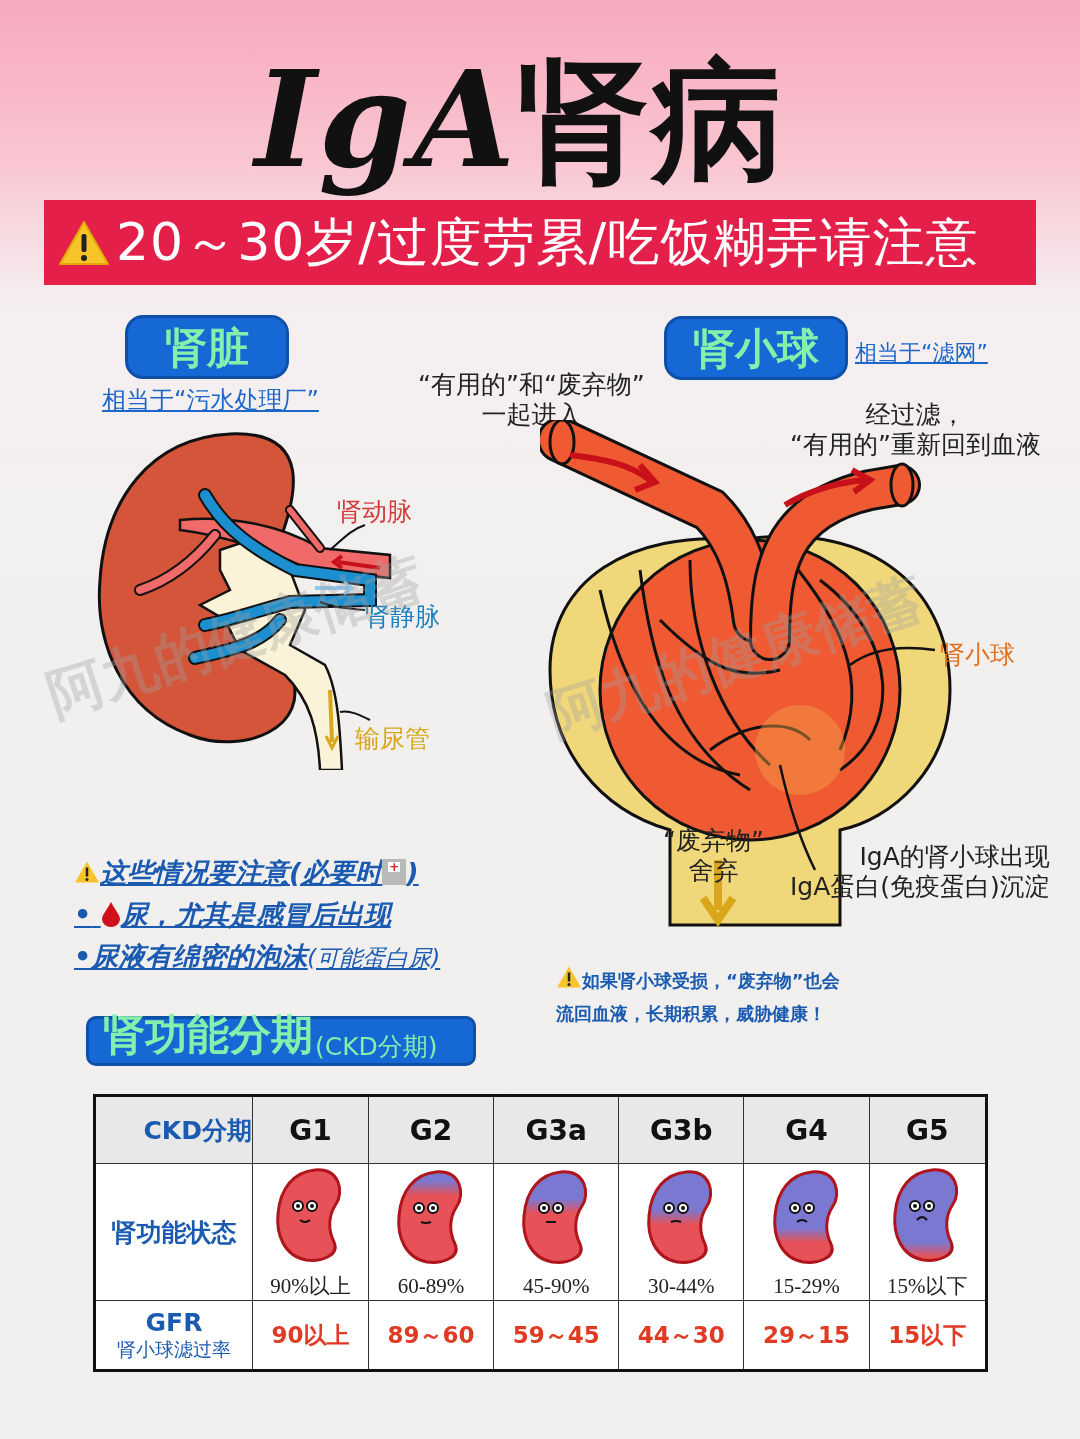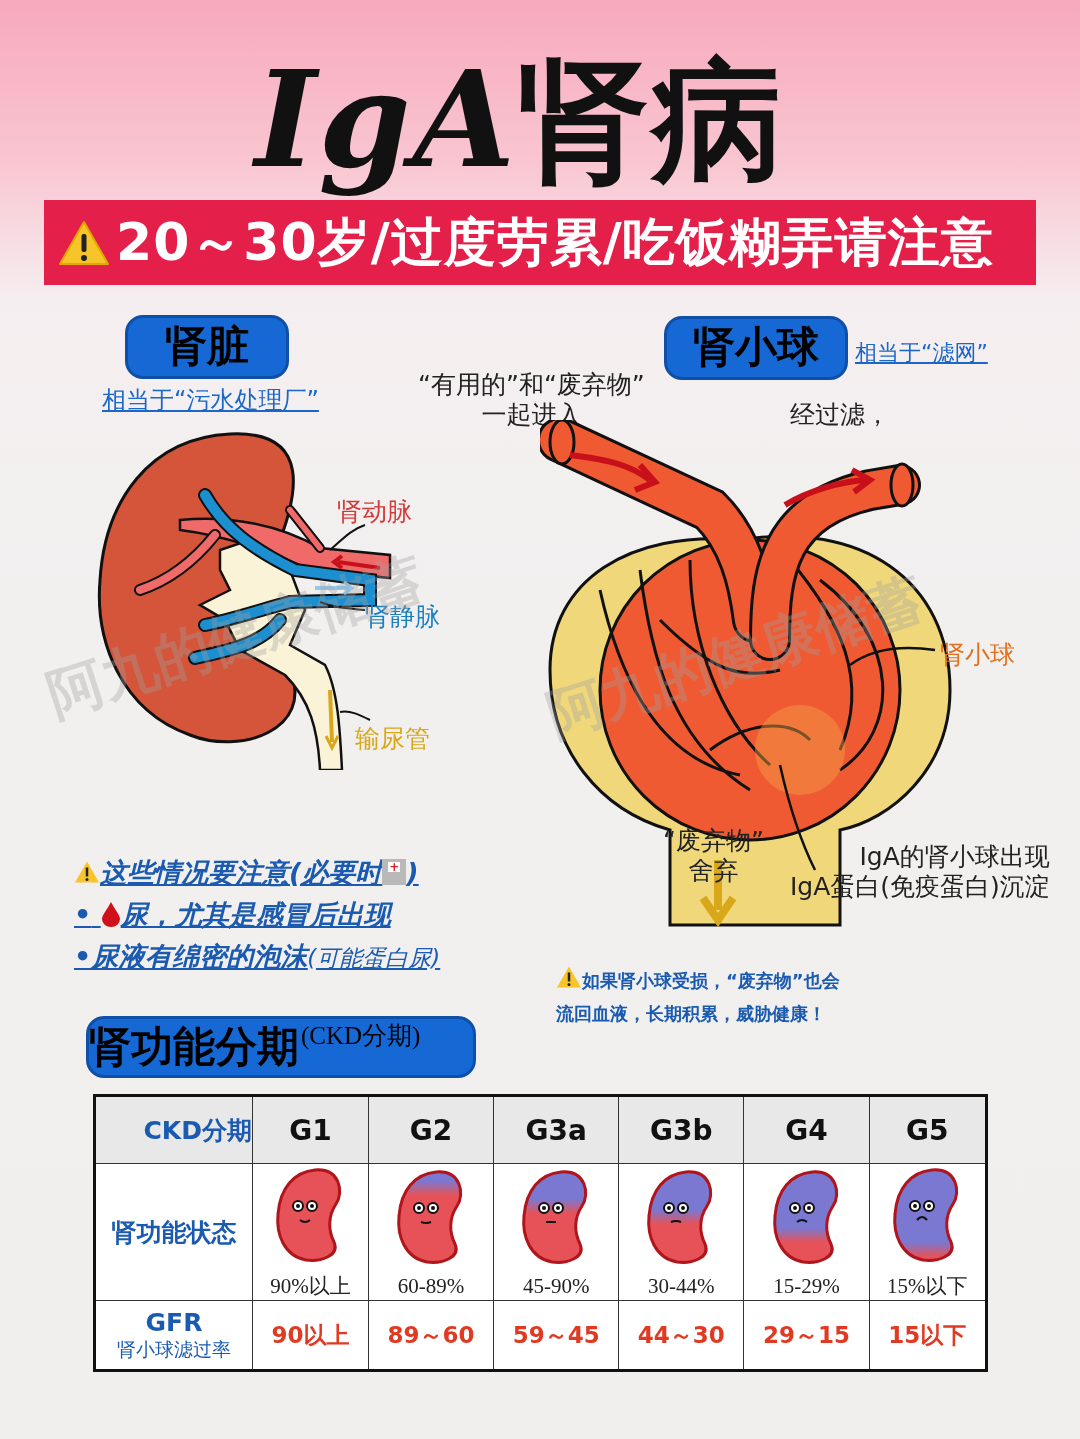--- a/index.html
+++ b/index.html
@@ -5,32 +5,32 @@
   * { box-sizing: border-box; margin: 0; padding: 0; }
   body { width: 1080px; height: 1439px; overflow: hidden; font-family: "DejaVu Sans", sans-serif; }
   .page { position: relative; width: 1080px; height: 1439px;
     background: linear-gradient(180deg, #f7a9bd 0px, #f9c5d1 160px, #f5eef0 300px, #f1f0ef 600px, #f0efee 1439px); overflow: hidden; }
   .title { position: absolute; left: 0; top: 40px; width: 968px; text-align: center;
     font-size: 132px; font-weight: bold; color: #111; letter-spacing: 2px; line-height: 160px; margin-left: 36px; }
   .title .latin { font-family: "DejaVu Serif", serif; font-style: italic; }
   .banner { position: absolute; left: 44px; top: 200px; width: 992px; height: 85px; background: #e4204a;
     display: flex; align-items: center; padding-left: 14px; }
   .banner .warn { width: 52px; height: 48px; margin-right: 6px; }
-  .banner span { color: #fff; font-size: 52px; font-weight: bold; letter-spacing: 1px; }
+  .banner span { color: #fff; font-size: 52px; font-weight: normal; letter-spacing: 1px; }
   .pill { position: absolute; background: #1668d4; border: 3px solid #0e4fa8; border-radius: 18px;
-    color: #000000; font-weight: bold; display: flex; align-items: flex-start; justify-content: center; font-family: Liberation Serif, serif; }
+    color: #86efac; font-weight: bold; display: flex; align-items: flex-end; justify-content: center; }
   .link { position: absolute; color: #1a66c9; text-decoration: underline; font-size: 24px; white-space: nowrap; }
   .note { position: absolute; color: #222; font-size: 25px; text-align: center; line-height: 30px; white-space: nowrap; }
   .lbl { position: absolute; font-size: 25px; white-space: nowrap; }
   .watermark { position: absolute; color: rgba(160,160,160,0.35); font-size: 56px; font-weight: bold; white-space: nowrap; transform: rotate(-18deg); }
   .tips { position: absolute; left: 74px; top: 852px; color: #1a5ab0; font-size: 27px; font-weight: bold; line-height: 42px; font-style: italic; }
   .tips div { text-decoration: underline; white-space: nowrap; }
   .tips .small { font-weight: normal; font-size: 23px; }
   .warn-note { position: absolute; left: 556px; top: 964px; color: #1a5ab0; font-size: 18px; font-weight: bold; line-height: 33px; white-space: nowrap; }
-  .ckd-pill { left: 86px; top: 1016px; width: 390px; height: 62px; justify-content: flex-start; border-radius: 18px; }
+  .ckd-pill { left: 86px; top: 1016px; width: 390px; height: 50px; justify-content: flex-start; padding-left: 14px; border-radius: 10px; }
   .ckd-pill .big { font-size: 42px; }
   .ckd-pill .sm { font-size: 25px; font-weight: normal; margin-left: 2px; }
   table { position: absolute; left: 93px; top: 1094px; width: 895px; border-collapse: collapse; border: 3px solid #111; background: #fff; }
   td, th { border: 1.5px solid #333; text-align: center; vertical-align: middle; }
   thead th { height: 68px; background: #e8e8e8; font-size: 28px; font-weight: bold; color: #111; }
   thead th.first { color: #1a5ab0; font-size: 25px; text-align: right; }
   .rowhead { color: #1a5ab0; font-size: 25px; font-weight: bold; width: 158px; }
   .rowhead .sub { font-size: 19px; font-weight: normal; display: block; }
   .status td { height: 130px; font-family: Liberation Serif, serif; }
   .status .pct { font-size: 21px; color: #222; display: block; margin-top: 4px; }
@@ -89,20 +89,21 @@
   <div class="pill" style="left:664px;top:316px;width:184px;height:64px;font-size:42px;">
     <span>肾小球</span>
   </div>
   <div class="link" style="left:855px;top:338px;font-size:22px;">相当于“滤网”</div>
   <div class="note" style="left:418px;top:370px;">
     <div>“有用的”和“废弃物”</div>
     <div>一起进入</div>
   </div>
   <div class="note" style="left:790px;top:400px;">
     <div>经过滤，</div>
+    <div>“有用的”重新回到血液</div>
   </div>
 
   <svg style="position:absolute;left:540px;top:420px;" width="520" height="520" viewBox="0 0 520 520">
     <path d="M200 120 C320 100 410 160 410 270 C410 350 350 400 300 410 L300 505 L130 505 L130 410 C60 390 10 330 10 250 C10 160 90 110 200 120 Z" fill="#f0d77a" stroke="#111" stroke-width="3"></path>
     <circle cx="210" cy="270" r="150" fill="#ef5a33" stroke="#111" stroke-width="3"></circle>
     <g fill="none" stroke="#111" stroke-width="3">
       <path d="M60 170 C80 260 120 340 200 355"></path>
       <path d="M100 150 C110 230 130 320 210 370"></path>
       <path d="M150 140 C150 220 180 300 230 345"></path>
       <path d="M250 140 C300 200 330 260 300 330"></path>

